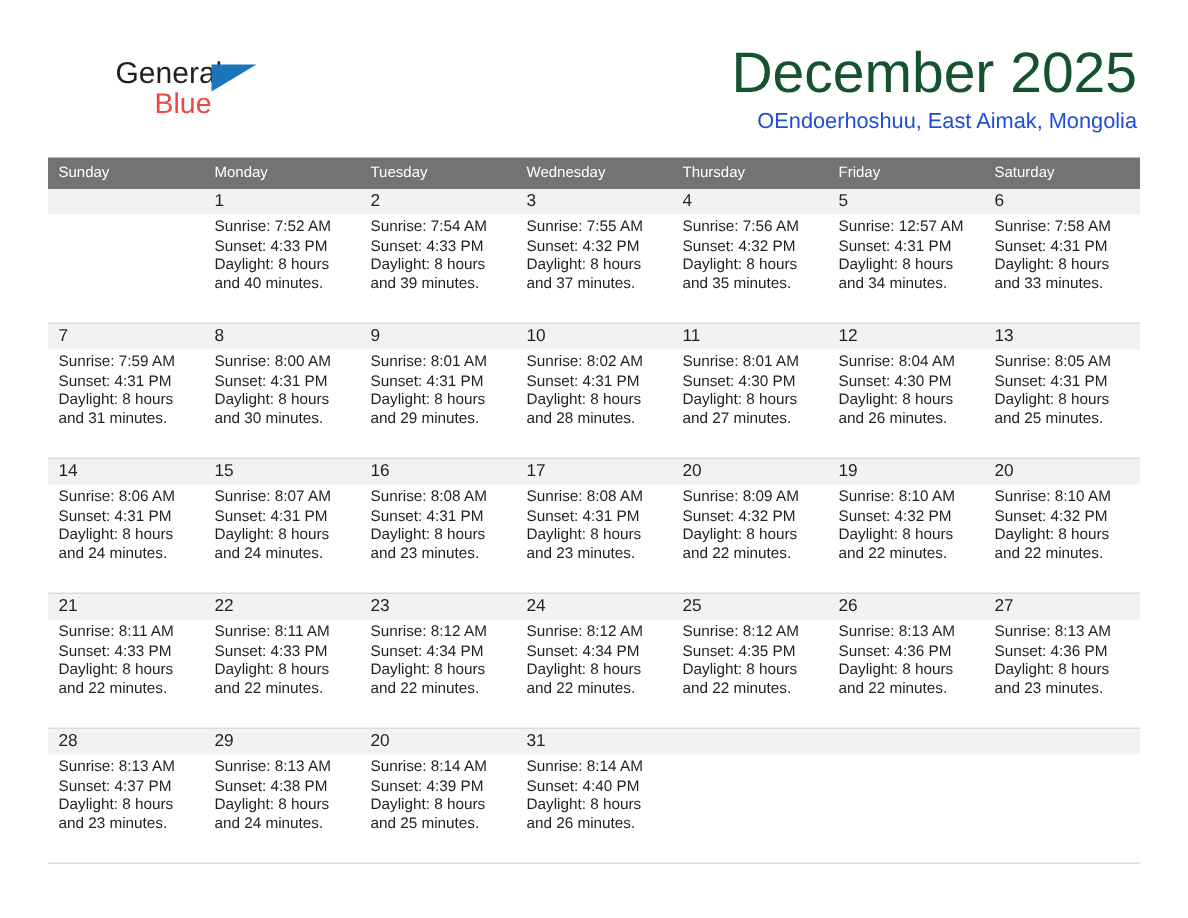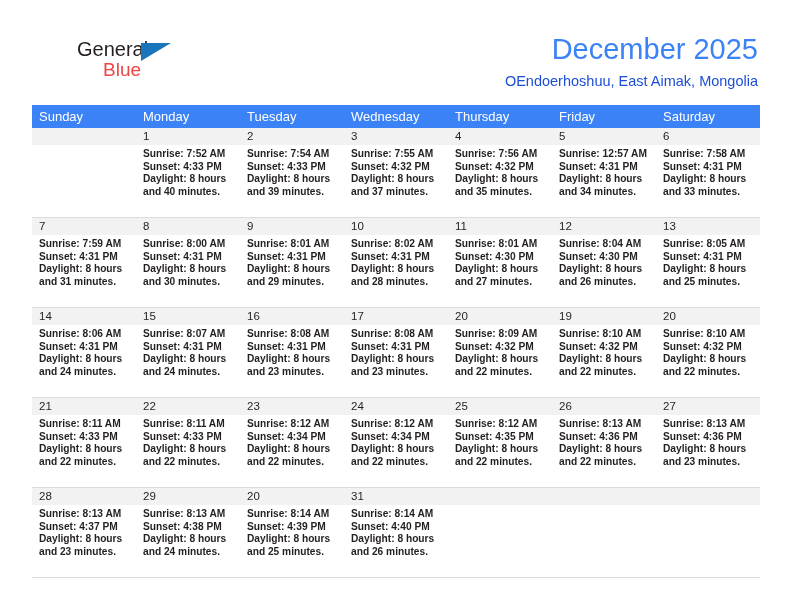--- a/index.html
+++ b/index.html
@@ -66,22 +66,22 @@
     font-family: "Liberation Sans", sans-serif;
     line-height: 23px;
   }
   .title-block {
     position: absolute;
     right: 34px;
     top: 32px;
     text-align: right;
   }
   .cal-title {
-    font-size: 29px;
-    color: #3b82f6;
+    font-size: 38px;
+    color: #14532d;
     line-height: 34px;
     white-space: nowrap;
   }
   .cal-subtitle {
     margin-top: 6px;
     font-size: 14.5px;
     color: #1d4ed8;
     line-height: 18px;
     white-space: nowrap;
   }
@@ -89,23 +89,23 @@
   
   .calendar {
     position: absolute;
     left: 32px;
     top: 105px;
     width: 728px;
     border-collapse: collapse;
     table-layout: fixed;
   }
   .calendar th {
-    background: #3b82f6;
+    background: #737373;
     color: #ffffff;
-    font-size: 13px;
+    font-size: 10px;
     font-weight: normal;
     text-align: left;
     padding: 4px 0 4px 7px;
     height: 13px;
     border: none;
   }
   .calendar td {
     vertical-align: top;
     height: 78px;
     padding: 0;
@@ -126,21 +126,20 @@
     box-sizing: border-box;
     font-size: 11.5px;
     color: #231f20;
     line-height: 15px;
   }
   .cell-body {
     padding: 3px 5px 0 7px;
     font-size: 10.2px;
     line-height: 12.6px;
     color: #231f20;
-    font-weight: bold;
   }
   .cell-body div {
     white-space: nowrap;
   }
   .empty .cell-inner {
     border-bottom: 1px solid #dcdcdc;
   }
   .empty .daynum-bar {
     background: #f2f2f2;
   }

